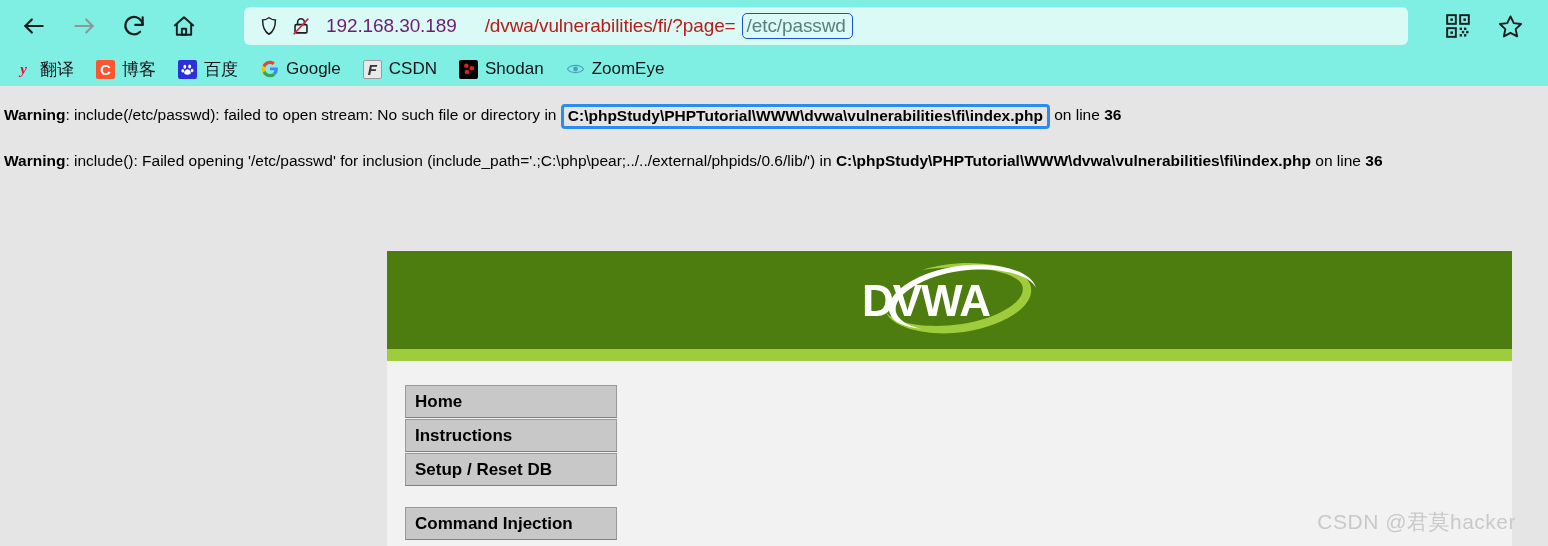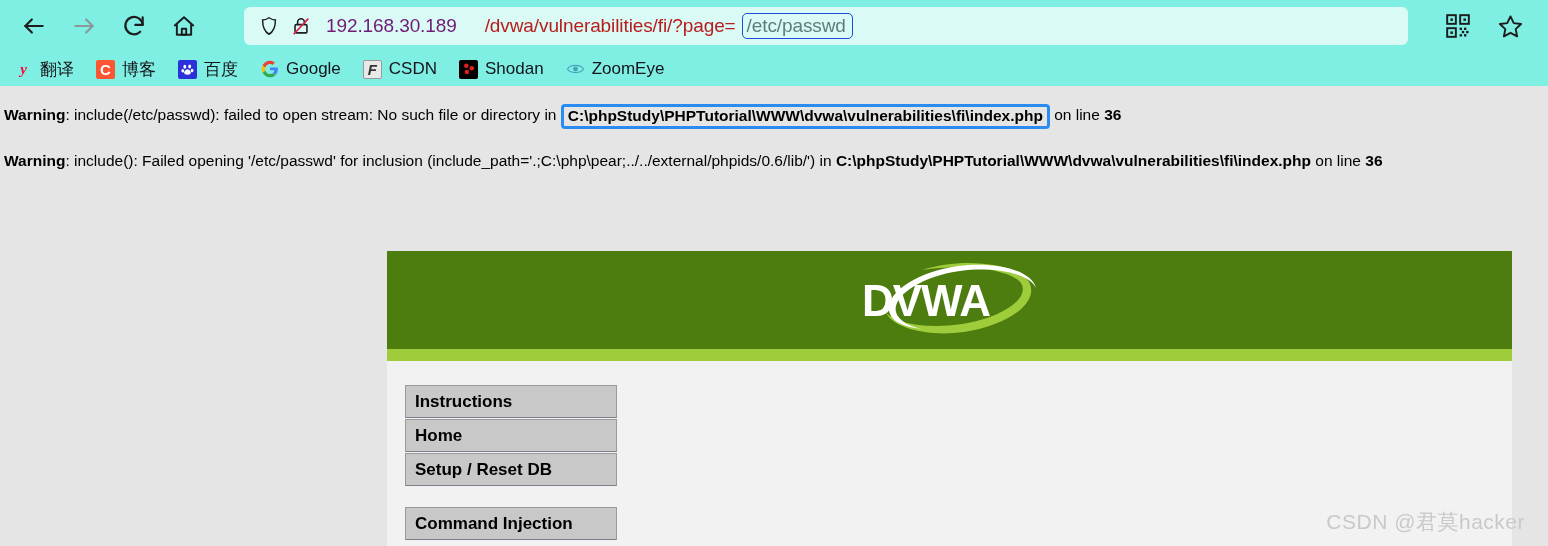--- a/index.html
+++ b/index.html
@@ -188,21 +188,21 @@
     box-sizing: border-box;
     height: 33px;
     margin-bottom: 1px;
     line-height: 1;
   }
   .menu-gap { height: 20px; }
 
   
   .watermark {
     position: absolute;
-    right: 23px;
+    right: 32px;
     bottom: 10px;
     font-size: 21px;
     color: #c9c9c9;
     font-family: "Liberation Sans", sans-serif;
     letter-spacing: 0.5px;
     white-space: nowrap;
   }
 </style>
 </head>
 <body>
@@ -369,22 +369,22 @@
         <path d="M78 12 C120 -2 178 6 186 26 C194 46 162 68 120 74 C84 79 48 70 42 54 C50 66 84 71 118 66 C156 60 184 42 178 27 C172 12 120 5 78 12 Z" fill="#9fcc3b"></path>
         <path d="M46 56 C38 38 70 14 114 8 C154 3 188 13 192 30 C186 16 152 8 116 13 C78 18 48 38 52 54 C54 62 64 68 78 71 C60 69 49 64 46 56 Z" fill="#ffffff"></path>
         <text x="18" y="58" font-family="Liberation Sans, sans-serif" font-size="44" font-weight="bold" fill="#ffffff" letter-spacing="-1">DVWA</text>
       </svg>
     </div>
 
     <div class="dvwa-greenbar"></div>
 
     <div class="dvwa-body">
       <nav class="dvwa-menu">
+        <div class="menu-item">Home</div>
         <div class="menu-item">Instructions</div>
-        <div class="menu-item">Home</div>
         <div class="menu-item">Setup / Reset DB</div>
         <div class="menu-gap"></div>
         <div class="menu-item">Command Injection</div>
 
       </nav>
     </div>
   </div>
 
   <div class="watermark">CSDN @君莫hacker</div>
 </div>

